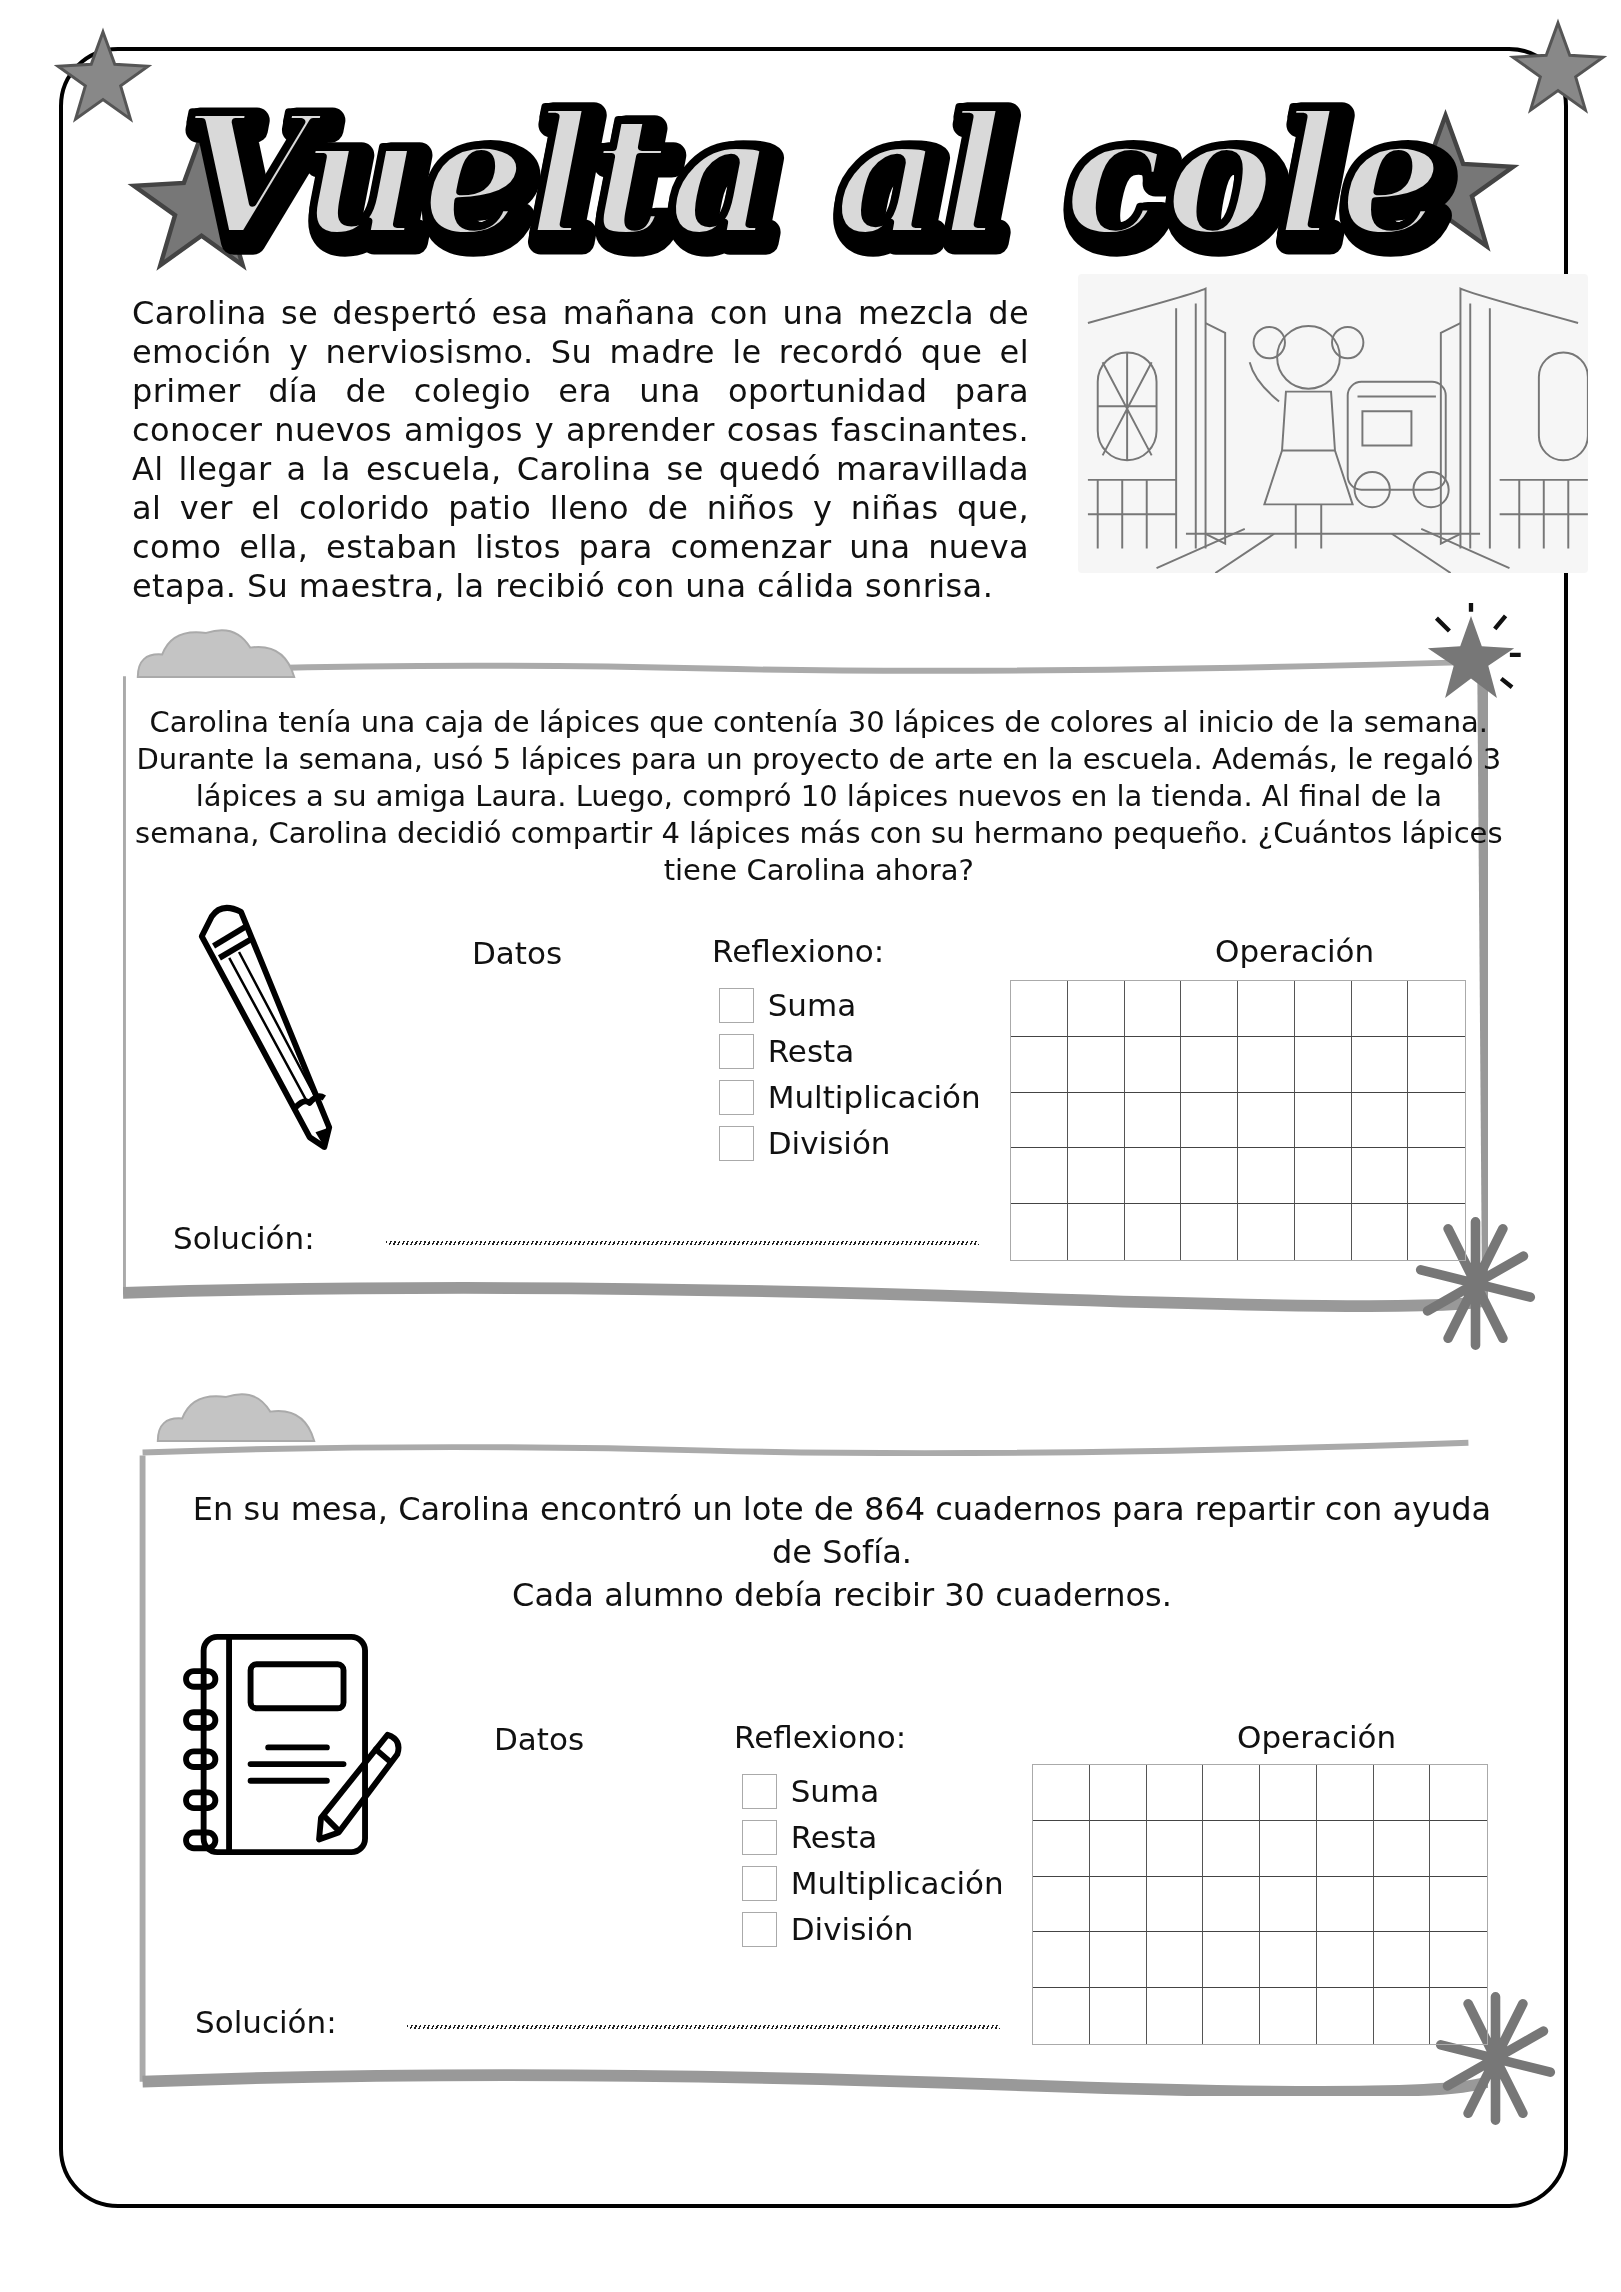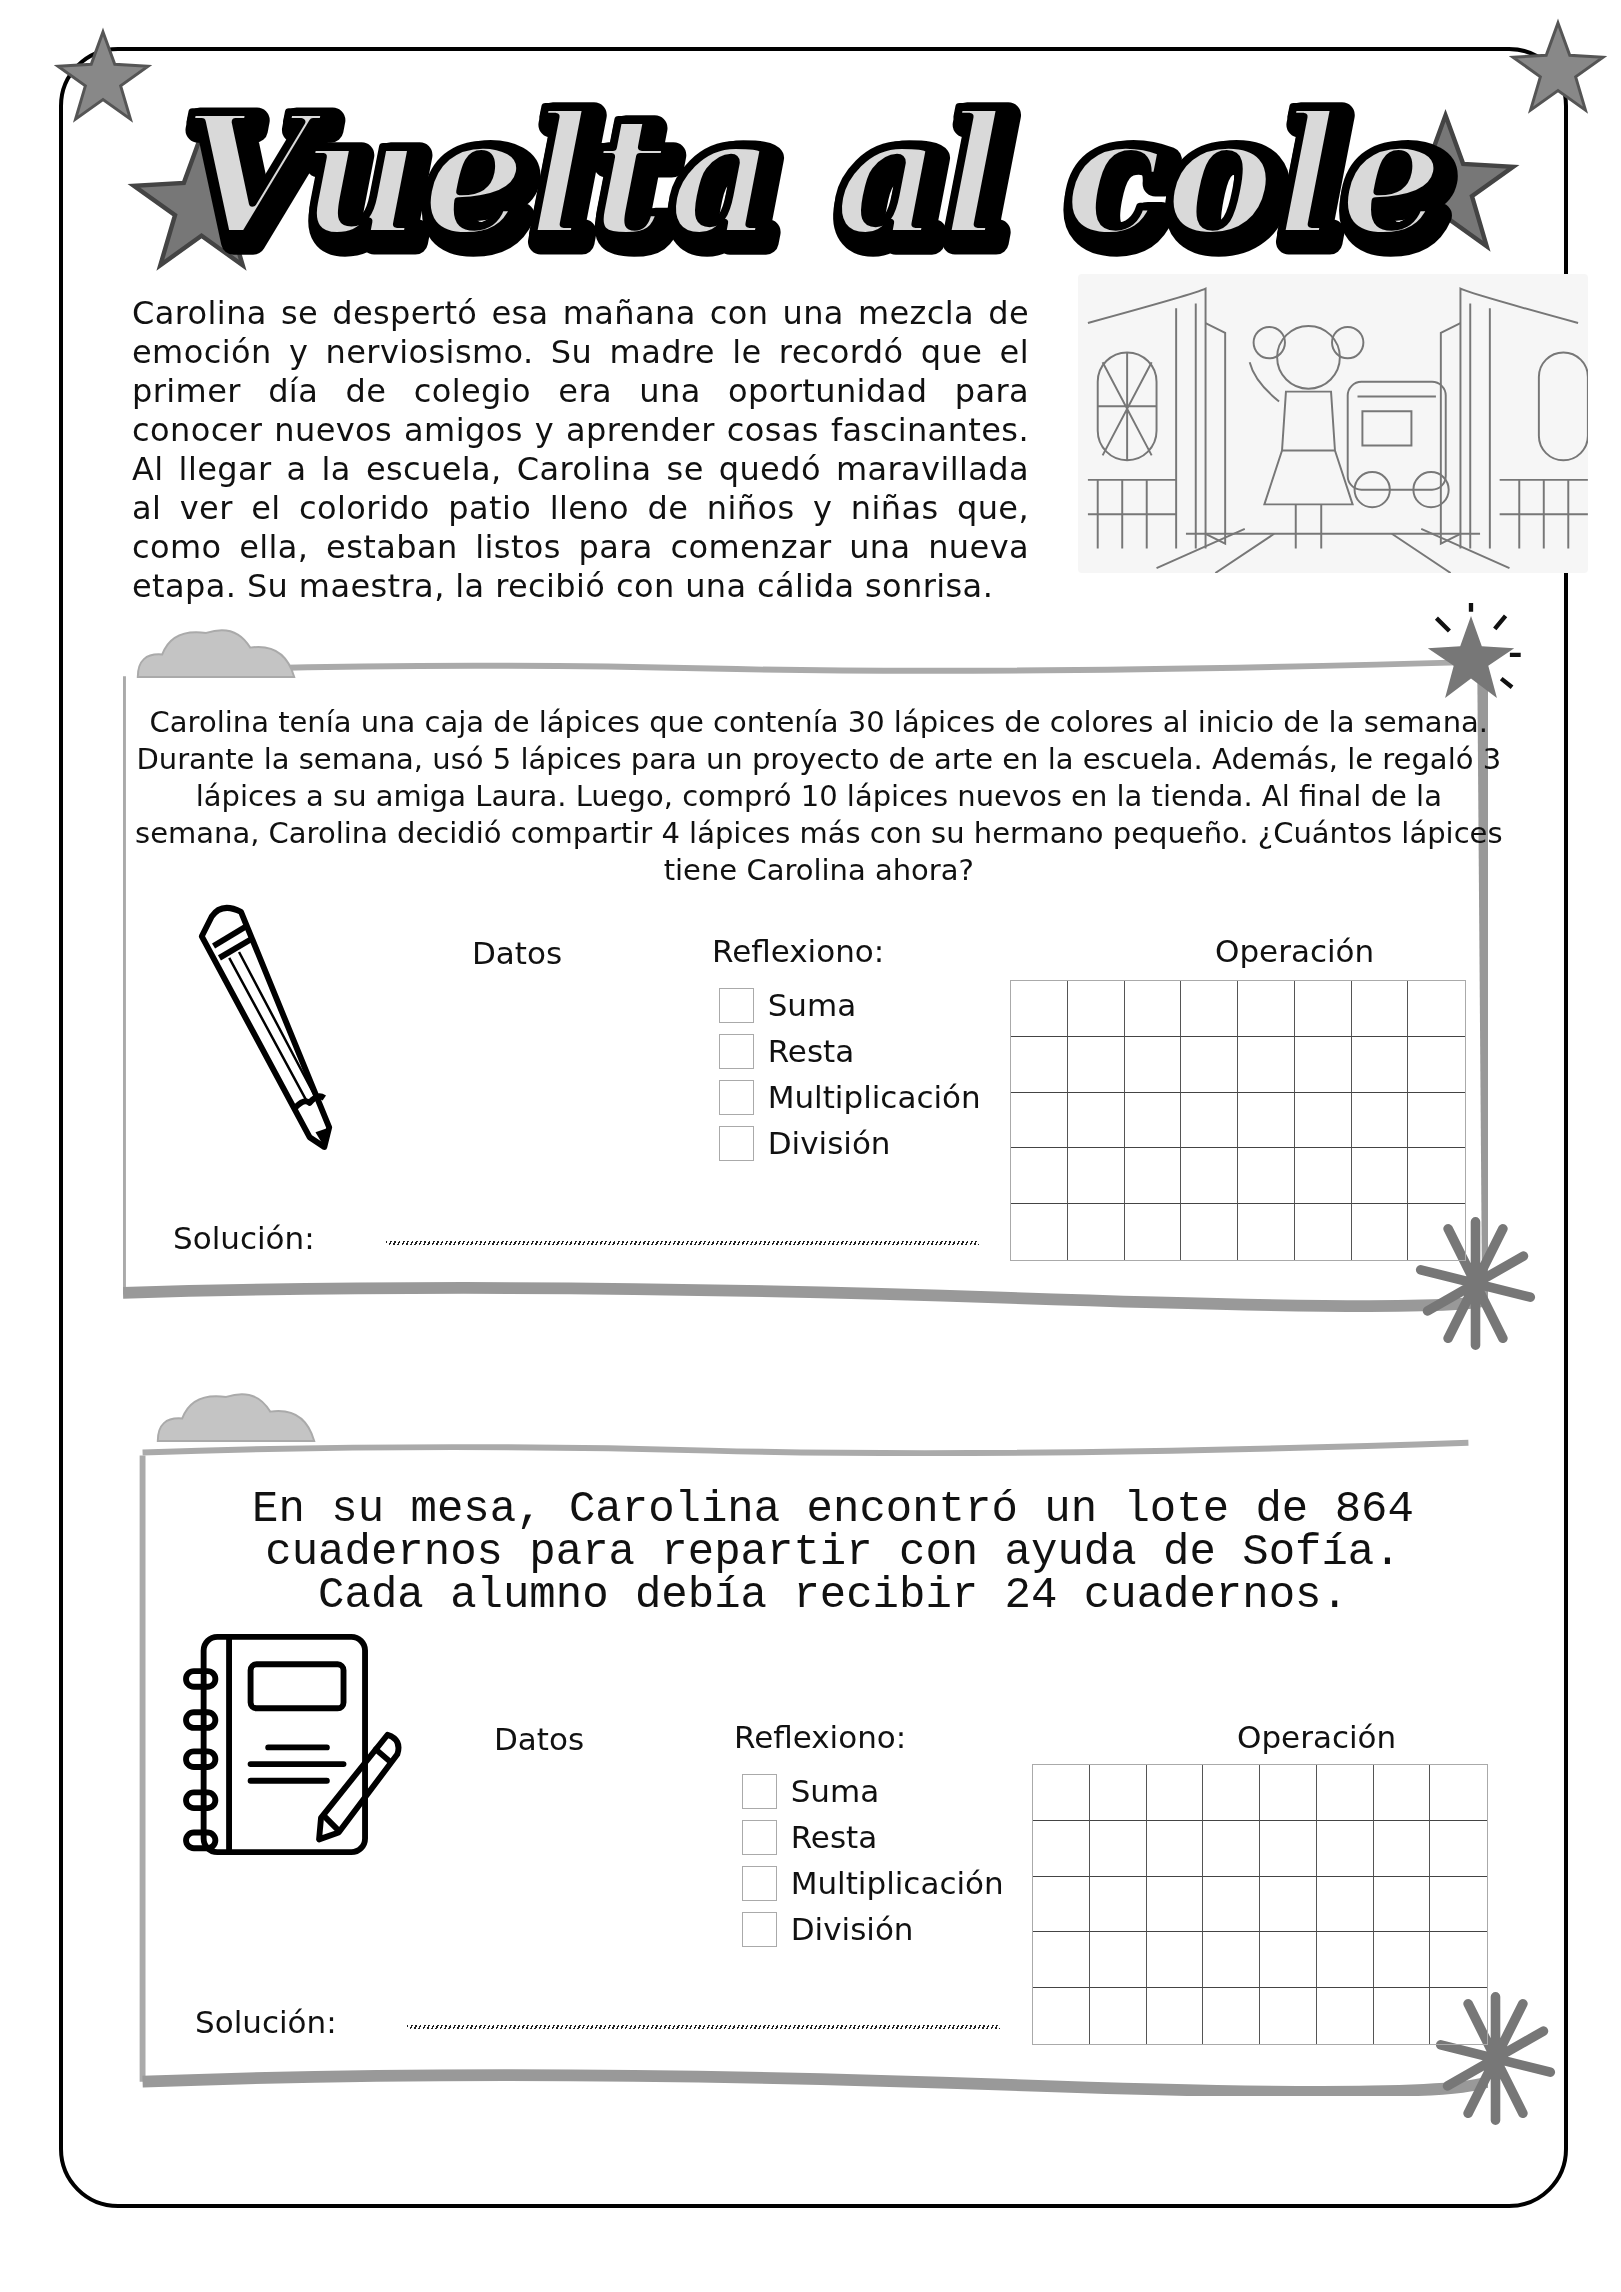--- a/index.html
+++ b/index.html
@@ -7,21 +7,21 @@
     .page-frame { position: absolute; left: 59px; top: 47px; width: 1509px; height: 2161px; border: 4.9px solid #000; border-radius: 59px; box-sizing: border-box; }
     .deco { position: absolute; }
     .title-wrap { position: absolute; left: 225px; top: 69px; width: 1176px; height: 206px; }
     .title-wrap svg { width: 100%; height: 100%; overflow: visible; }
     .intro-text { position: absolute; left: 116px; top: 278px; width: 897px; font-size: 32px; line-height: 39px; text-align: justify; letter-spacing: 0.4px; margin: 16px; }
     .school-illustration { position: absolute; left: 1078px; top: 274px; width: 510px; height: 299px; background: #f6f6f6; border-radius: 3.9px; overflow: hidden; }
     .problem-card { position: absolute; left: 123px; width: 1365px; }
     .card-border { position: absolute; inset: 0; pointer-events: none; }
     .problem-text { position: absolute; text-align: center; margin: 0; }
     .p1-text { left: 9.8px; top: 57px; width: 1372px; font-size: 29px; line-height: 37px; }
-    .p2-text { left: 36px; top: 57px; width: 1348px; font-size: 44px; line-height: 43px; font-family: Liberation Mono, monospace; }
+    .p2-text { left: 45px; top: 57px; width: 1348px; font-size: 32px; line-height: 43px; }
     .label { position: absolute; font-size: 31px; margin: 16px; }
     .checks { position: absolute; list-style: none; margin: 16px; padding: 0; }
     .checks li { display: flex; align-items: center; height: 46px; font-size: 31px; }
     .checks .box { width: 35px; height: 35px; border: 1.5px solid #aaa; box-sizing: border-box; margin-right: 13.7px; background: #fff; }
     .grid { position: absolute; display: grid; grid-template-columns: repeat(8, 1fr); grid-template-rows: repeat(5, 1fr); border: 1px solid #aaa; box-sizing: border-box; }
     .grid .cell { border-right: 1px solid #555; border-bottom: 1px solid #444; box-sizing: border-box; }
     .grid .cell:nth-child(8n) { border-right: none; }
     .grid .cell:nth-last-child(-n+8) { border-bottom: none; }
     .sol-line { position: absolute; height: 3.9px; background: repeating-linear-gradient(115deg, #222 0 1.5px, transparent 1.5px 3.9px); }
     .emoji-hand { display: inline-block; width: 37px; height: 25.5px; vertical-align: -2px; margin-right: 9.8px; }
@@ -200,21 +200,21 @@
     <path d="M10 55 Q10 30 35 32 Q45 5 80 10 Q110 0 125 25 Q160 20 170 55 Z" fill="#c4c4c4" stroke="#aaa" stroke-width="2"></path>
   </svg>
   <svg class="deco" style="left:1304px;top:559px;width:137px;height:137px" viewBox="0 0 100 100">
     <g stroke="#777" stroke-width="7" stroke-linecap="round">
       <path d="M50 5 L50 95 M10 40 L90 60 M15 70 L85 30 M30 10 L70 90 M70 10 L30 90"></path>
     </g>
   </svg>
 
   <div class="problem-text p2-text">
     <div>En su mesa, Carolina encontró un lote de 864 cuadernos para repartir con ayuda de Sofía.</div>
-    <div>Cada alumno debía recibir 24 cuadernos.</div>
+    <div>Cada alumno debía recibir 30 cuadernos.</div>
   </div>
 
   <svg class="deco" style="left:59px;top:201px;width:235px;height:225px" viewBox="0 0 240 230">
     <g fill="none" stroke="#000" stroke-width="6" stroke-linejoin="round" stroke-linecap="round">
       <rect x="22" y="5" width="165" height="220" rx="14"></rect>
       <path d="M48 5 L48 225"></path>
       <rect x="70" y="33" width="95" height="45" rx="6"></rect>
       <path d="M88 118 L148 118 M70 135 L165 135 M70 152 L148 152"></path>
       <rect x="4" y="40" width="30" height="16" rx="8"></rect>
       <rect x="4" y="82" width="30" height="16" rx="8"></rect>

